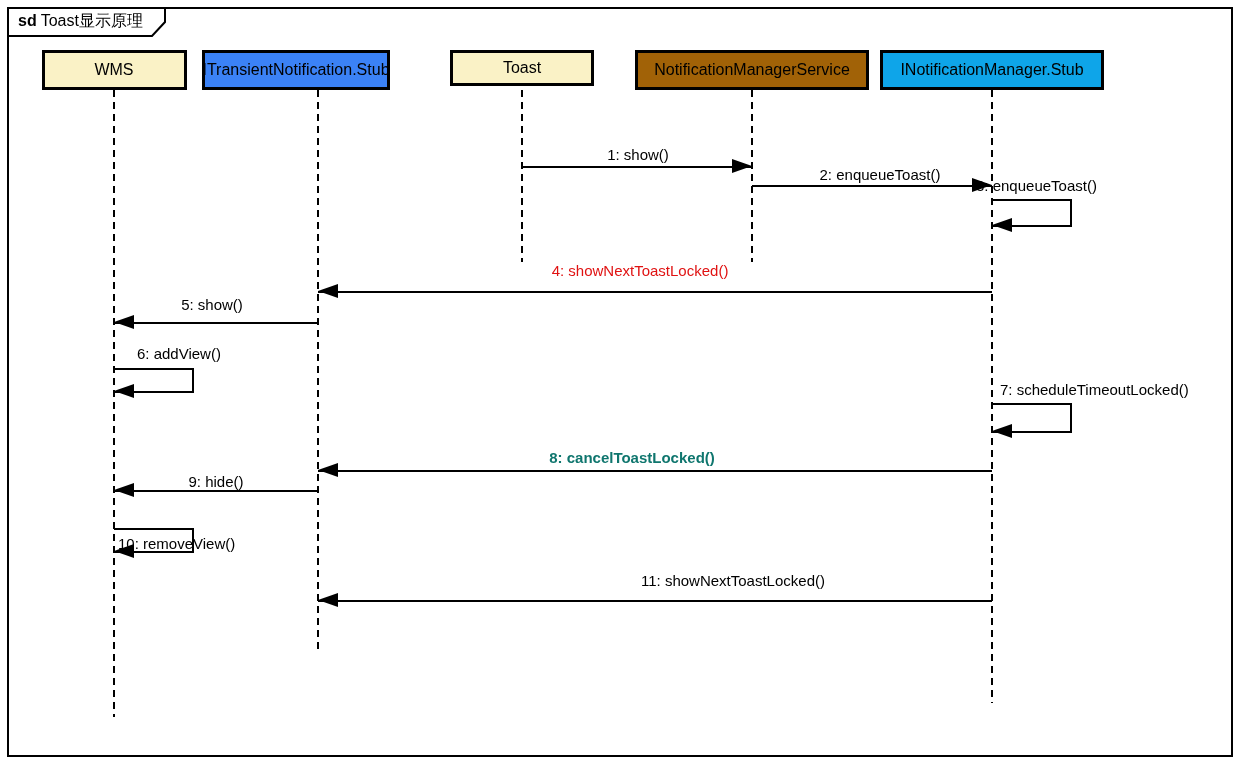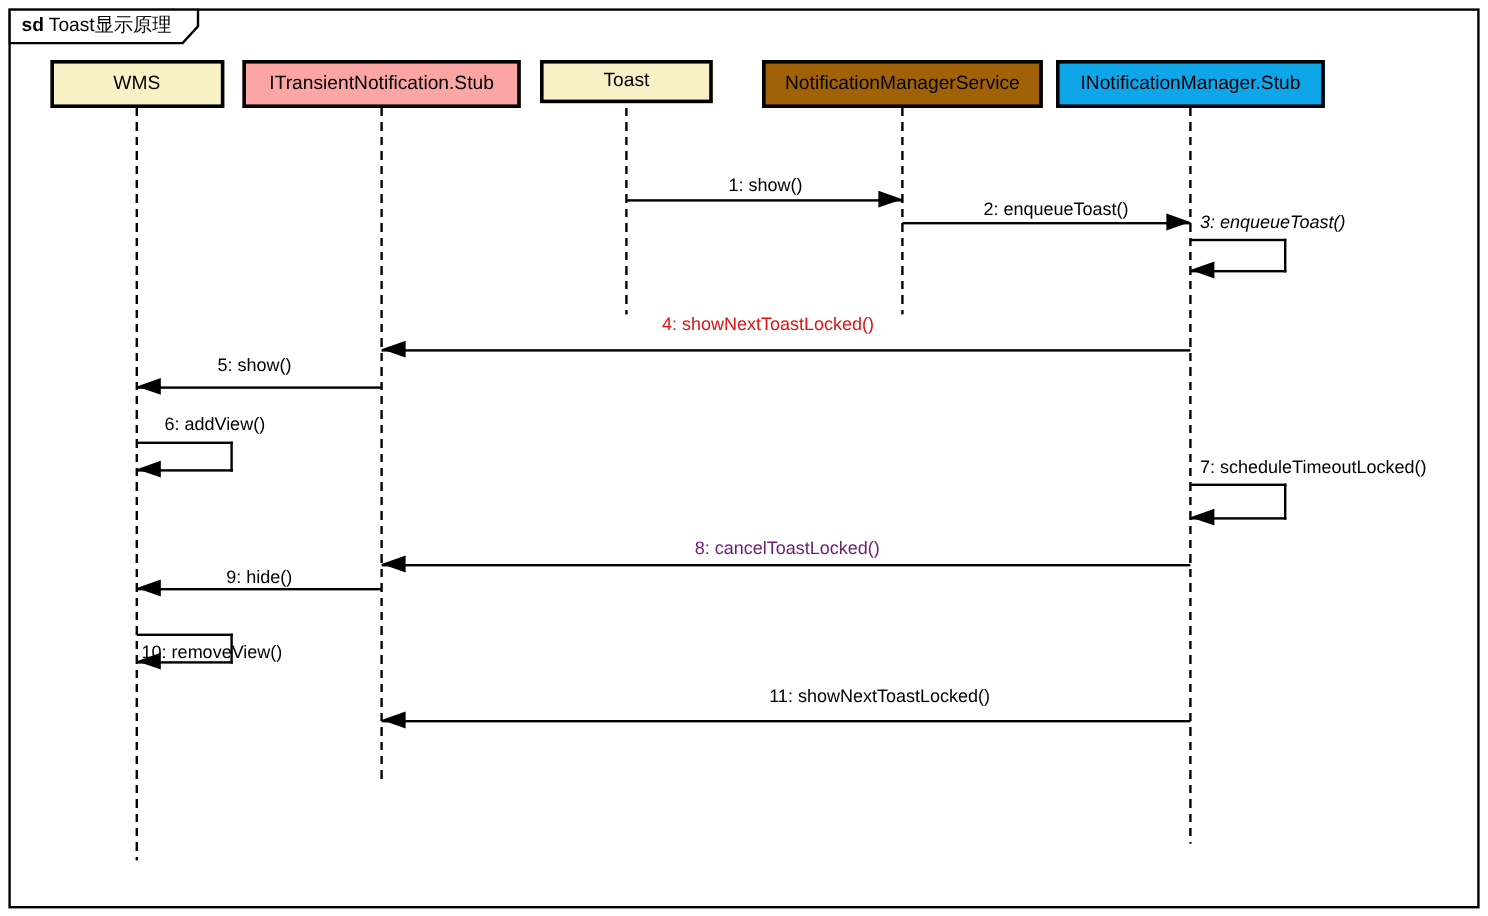--- a/index.html
+++ b/index.html
@@ -34,51 +34,51 @@
   <svg class="title-tab-svg" id="title-tab" width="160" height="30" viewBox="0 0 160 30" style="left: 7px; top: 7px;">
     <path d="M1,1 L158,1 L158,15 L145,29 L1,29 Z" fill="#ffffff" stroke="#000000" stroke-width="2"></path>
   </svg>
   <div class="title-text" id="title-text" style="left: 18px; top: 11px;">
     <b>sd</b><span>Toast显示原理</span>
   </div>
   <div id="diagram">
       <div class="lifeline" style="left: 113px; top: 90px; height: 627px;"></div>
       <div class="actor-box" style="left: 41.5px; top: 50px; width: 145px; height: 40px; background: rgb(250, 242, 198); border-color: rgb(0, 0, 0);">WMS</div>
       <div class="lifeline" style="left: 317px; top: 90px; height: 563px;"></div>
-      <div class="actor-box" style="left: 202px; top: 50px; width: 232px; height: 40px; background: #fca5a5; border-color: rgb(0, 0, 0);">ITransientNotification.Stub</div>
+      <div class="actor-box" style="left: 202px; top: 50px; width: 188px; height: 40px; background: #3b82f6; border-color: rgb(0, 0, 0);">ITransientNotification.Stub</div>
       <div class="lifeline" style="left: 521px; top: 90px; height: 172px;"></div>
       <div class="actor-box" style="left: 450px; top: 50px; width: 144px; height: 36px; background: rgb(250, 242, 198); border-color: rgb(0, 0, 0);">Toast</div>
       <div class="lifeline" style="left: 751px; top: 90px; height: 172px;"></div>
       <div class="actor-box" style="left: 635px; top: 50px; width: 234px; height: 40px; background: #a16207; border-color: rgb(0, 0, 0);">NotificationManagerService</div>
       <div class="lifeline" style="left: 991px; top: 90px; height: 613px;"></div>
       <div class="actor-box" style="left: 880px; top: 50px; width: 224px; height: 40px; background: #0ea5e9; border-color: rgb(0, 0, 0);">INotificationManager.Stub</div>
       <div class="msg-line" style="left: 522px; top: 166px; width: 230px; background: rgb(0, 0, 0);"></div>
       <div class="arrow right" style="left: 732px; top: 159px;"></div>
       <div class="msg-label center" style="top: 146px; left: 438px;">1: show()</div>
       <div class="msg-line" style="left: 752px; top: 185px; width: 240px; background: rgb(0, 0, 0);"></div>
       <div class="arrow right" style="left: 972px; top: 178px;"></div>
       <div class="msg-label center" style="top: 166px; left: 680px;">2: enqueueToast()</div>
       <div class="self-loop" style="left: 992px; top: 199px; width: 80px; height: 28px; border-color: rgb(0, 0, 0);"></div>
       <div class="arrow left" style="left: 992px; top: 218px;"></div>
-      <div class="msg-label" style="top: 177px; left: 1000px; font-style: italic;">3: enqueueToast()</div>
+      <div class="msg-label" style="top: 177px; left: 976px;">3: enqueueToast()</div>
       <div class="msg-line" style="left: 318px; top: 291px; width: 674px; background: rgb(0, 0, 0);"></div>
       <div class="arrow left" style="left: 318px; top: 284px;"></div>
       <div class="msg-label center" style="top: 262px; left: 440px; color: rgb(224, 18, 18);">4: showNextToastLocked()</div>
       <div class="msg-line" style="left: 114px; top: 322px; width: 204px; background: rgb(0, 0, 0);"></div>
       <div class="arrow left" style="left: 114px; top: 315px;"></div>
       <div class="msg-label center" style="top: 296px; left: 12px;">5: show()</div>
       <div class="self-loop" style="left: 114px; top: 368px; width: 80px; height: 25px; border-color: rgb(0, 0, 0);"></div>
       <div class="arrow left" style="left: 114px; top: 384px;"></div>
       <div class="msg-label" style="top: 345px; left: 137px;">6: addView()</div>
       <div class="self-loop" style="left: 992px; top: 403px; width: 80px; height: 30px; border-color: rgb(0, 0, 0);"></div>
       <div class="arrow left" style="left: 992px; top: 424px;"></div>
       <div class="msg-label" style="top: 381px; left: 1000px;">7: scheduleTimeoutLocked()</div>
       <div class="msg-line" style="left: 318px; top: 470px; width: 674px; background: rgb(0, 0, 0);"></div>
       <div class="arrow left" style="left: 318px; top: 463px;"></div>
-      <div class="msg-label center" style="top: 449px; left: 456px; color: #701a75;">8: cancelToastLocked()</div>
+      <div class="msg-label center" style="top: 449px; left: 432px; color: #0f766e; font-weight: bold;">8: cancelToastLocked()</div>
       <div class="msg-line" style="left: 114px; top: 490px; width: 204px; background: rgb(0, 0, 0);"></div>
       <div class="arrow left" style="left: 114px; top: 483px;"></div>
       <div class="msg-label center" style="top: 473px; left: 16px;">9: hide()</div>
       <div class="self-loop" style="left: 114px; top: 528px; width: 80px; height: 25px; border-color: rgb(0, 0, 0);"></div>
       <div class="arrow left" style="left: 114px; top: 544px;"></div>
       <div class="msg-label" style="top: 535px; left: 118px;">10: removeView()</div>
       <div class="msg-line" style="left: 318px; top: 600px; width: 674px; background: rgb(0, 0, 0);"></div>
       <div class="arrow left" style="left: 318px; top: 593px;"></div>
       <div class="msg-label center" style="top: 572px; left: 533px;">11: showNextToastLocked()</div>
     </div>

